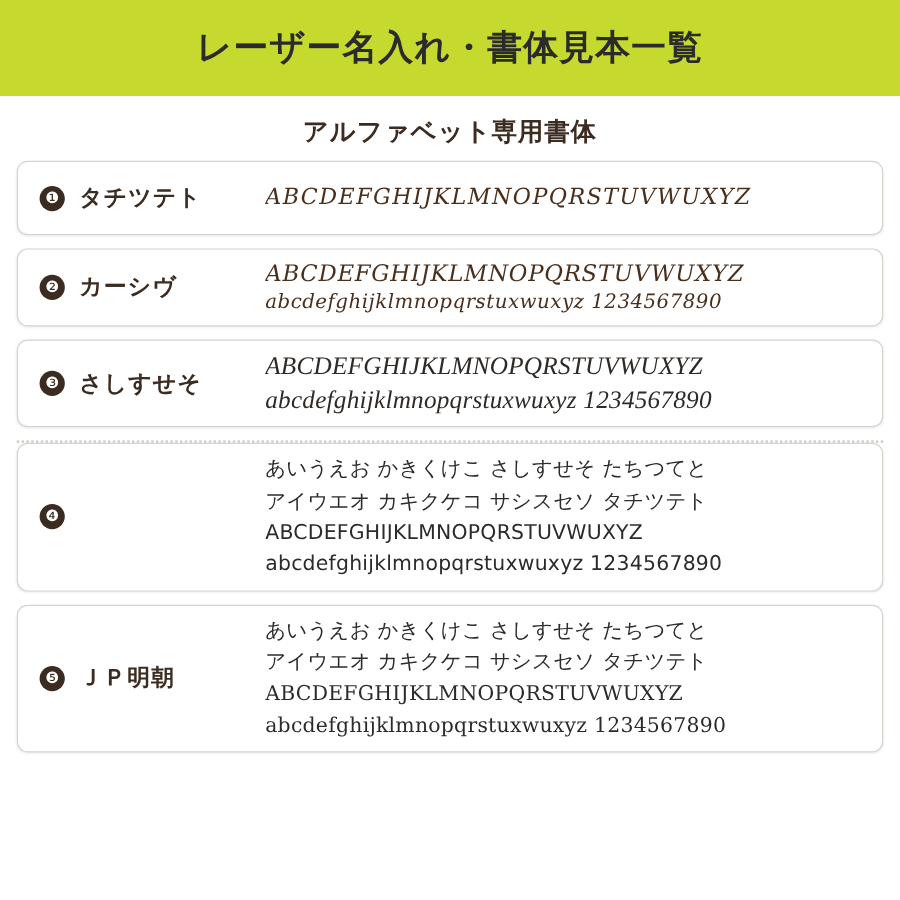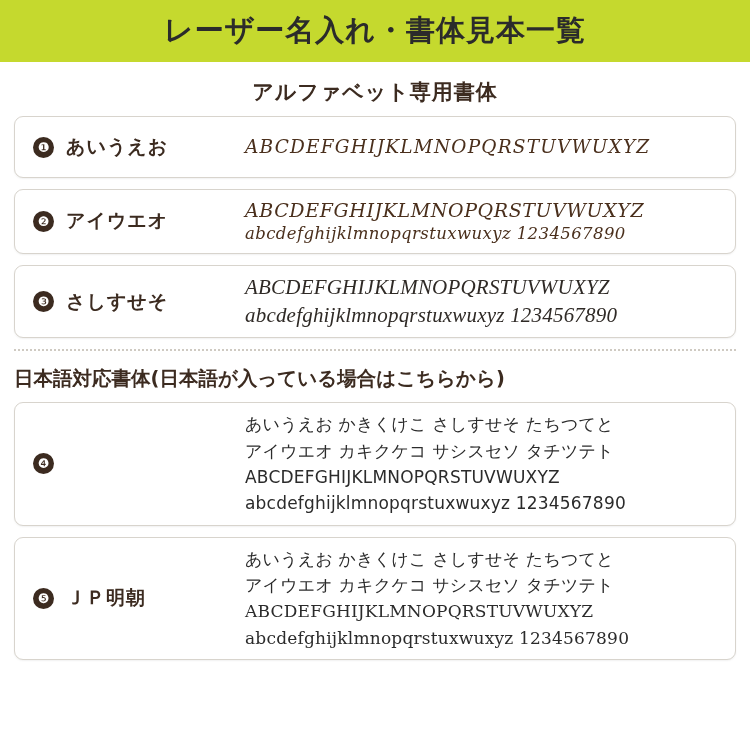--- a/index.html
+++ b/index.html
@@ -17,21 +17,21 @@
     position: relative;
     width: 750px;
     height: 750px;
     box-sizing: border-box;
     background: #ffffff;
   }
 
   
   .header-band {
     position: relative;
-    height: 62px;
+    height: 80px;
     background: #c5d92e;
     display: flex;
     align-items: center;
     justify-content: center;
   }
   .header-title {
     font-family: "DejaVu Sans", sans-serif;
     font-weight: bold;
     font-size: 29px;
     color: #2b2b2b;
@@ -106,21 +106,20 @@
     white-space: nowrap;
   }
   .sample {
     flex: 1 1 auto;
     color: #3b2b1f;
     overflow: hidden;
   }
   .sample-line {
     white-space: nowrap;
     line-height: 1.32;
-    margin-left: 24px;
   }
 
   
   .s-monoline .sample-line {
     font-family: "DejaVu Serif", serif;
     font-style: italic;
     font-size: 17.5px;
     letter-spacing: 0.5px;
     color: #4a2f1c;
   }
@@ -179,31 +178,31 @@
   </div>
 
   <div>
     <div class="section-title">アルファベット専用書体</div>
 
     <div class="rows">
 
       <div class="font-row">
         <div class="row-label">
           <span class="num-badge">❶</span>
-          <span class="row-name">あいうえお</span>
+          <span class="row-name">タチツテト</span>
         </div>
         <div class="sample s-monoline">
           <div class="sample-line upper">ABCDEFGHIJKLMNOPQRSTUVWUXYZ</div>
         </div>
       </div>
 
       <div class="font-row">
         <div class="row-label">
           <span class="num-badge">❷</span>
-          <span class="row-name">アイウエオ</span>
+          <span class="row-name">カーシヴ</span>
         </div>
         <div class="sample s-cursive">
           <div class="sample-line upper">ABCDEFGHIJKLMNOPQRSTUVWUXYZ</div>
           <div class="sample-line">abcdefghijklmnopqrstuxwuxyz  1234567890</div>
         </div>
       </div>
 
       <div class="font-row">
         <div class="row-label">
           <span class="num-badge">❸</span>
@@ -214,21 +213,20 @@
           <div class="sample-line">abcdefghijklmnopqrstuxwuxyz  1234567890</div>
         </div>
       </div>
 
     </div>
   </div>
 
   <hr class="divider">
 
   <div>
-    <div class="section-title-left">日本語対応書体(日本語が入っている場合はこちらから)</div>
 
     <div class="rows">
 
       <div class="font-row row-tall">
         <div class="row-label">
           <span class="num-badge">❹</span>
         </div>
         <div class="sample s-gothic">
           <div class="sample-line">あいうえお かきくけこ さしすせそ たちつてと</div>
           <div class="sample-line">アイウエオ カキクケコ サシスセソ タチツテト</div>

